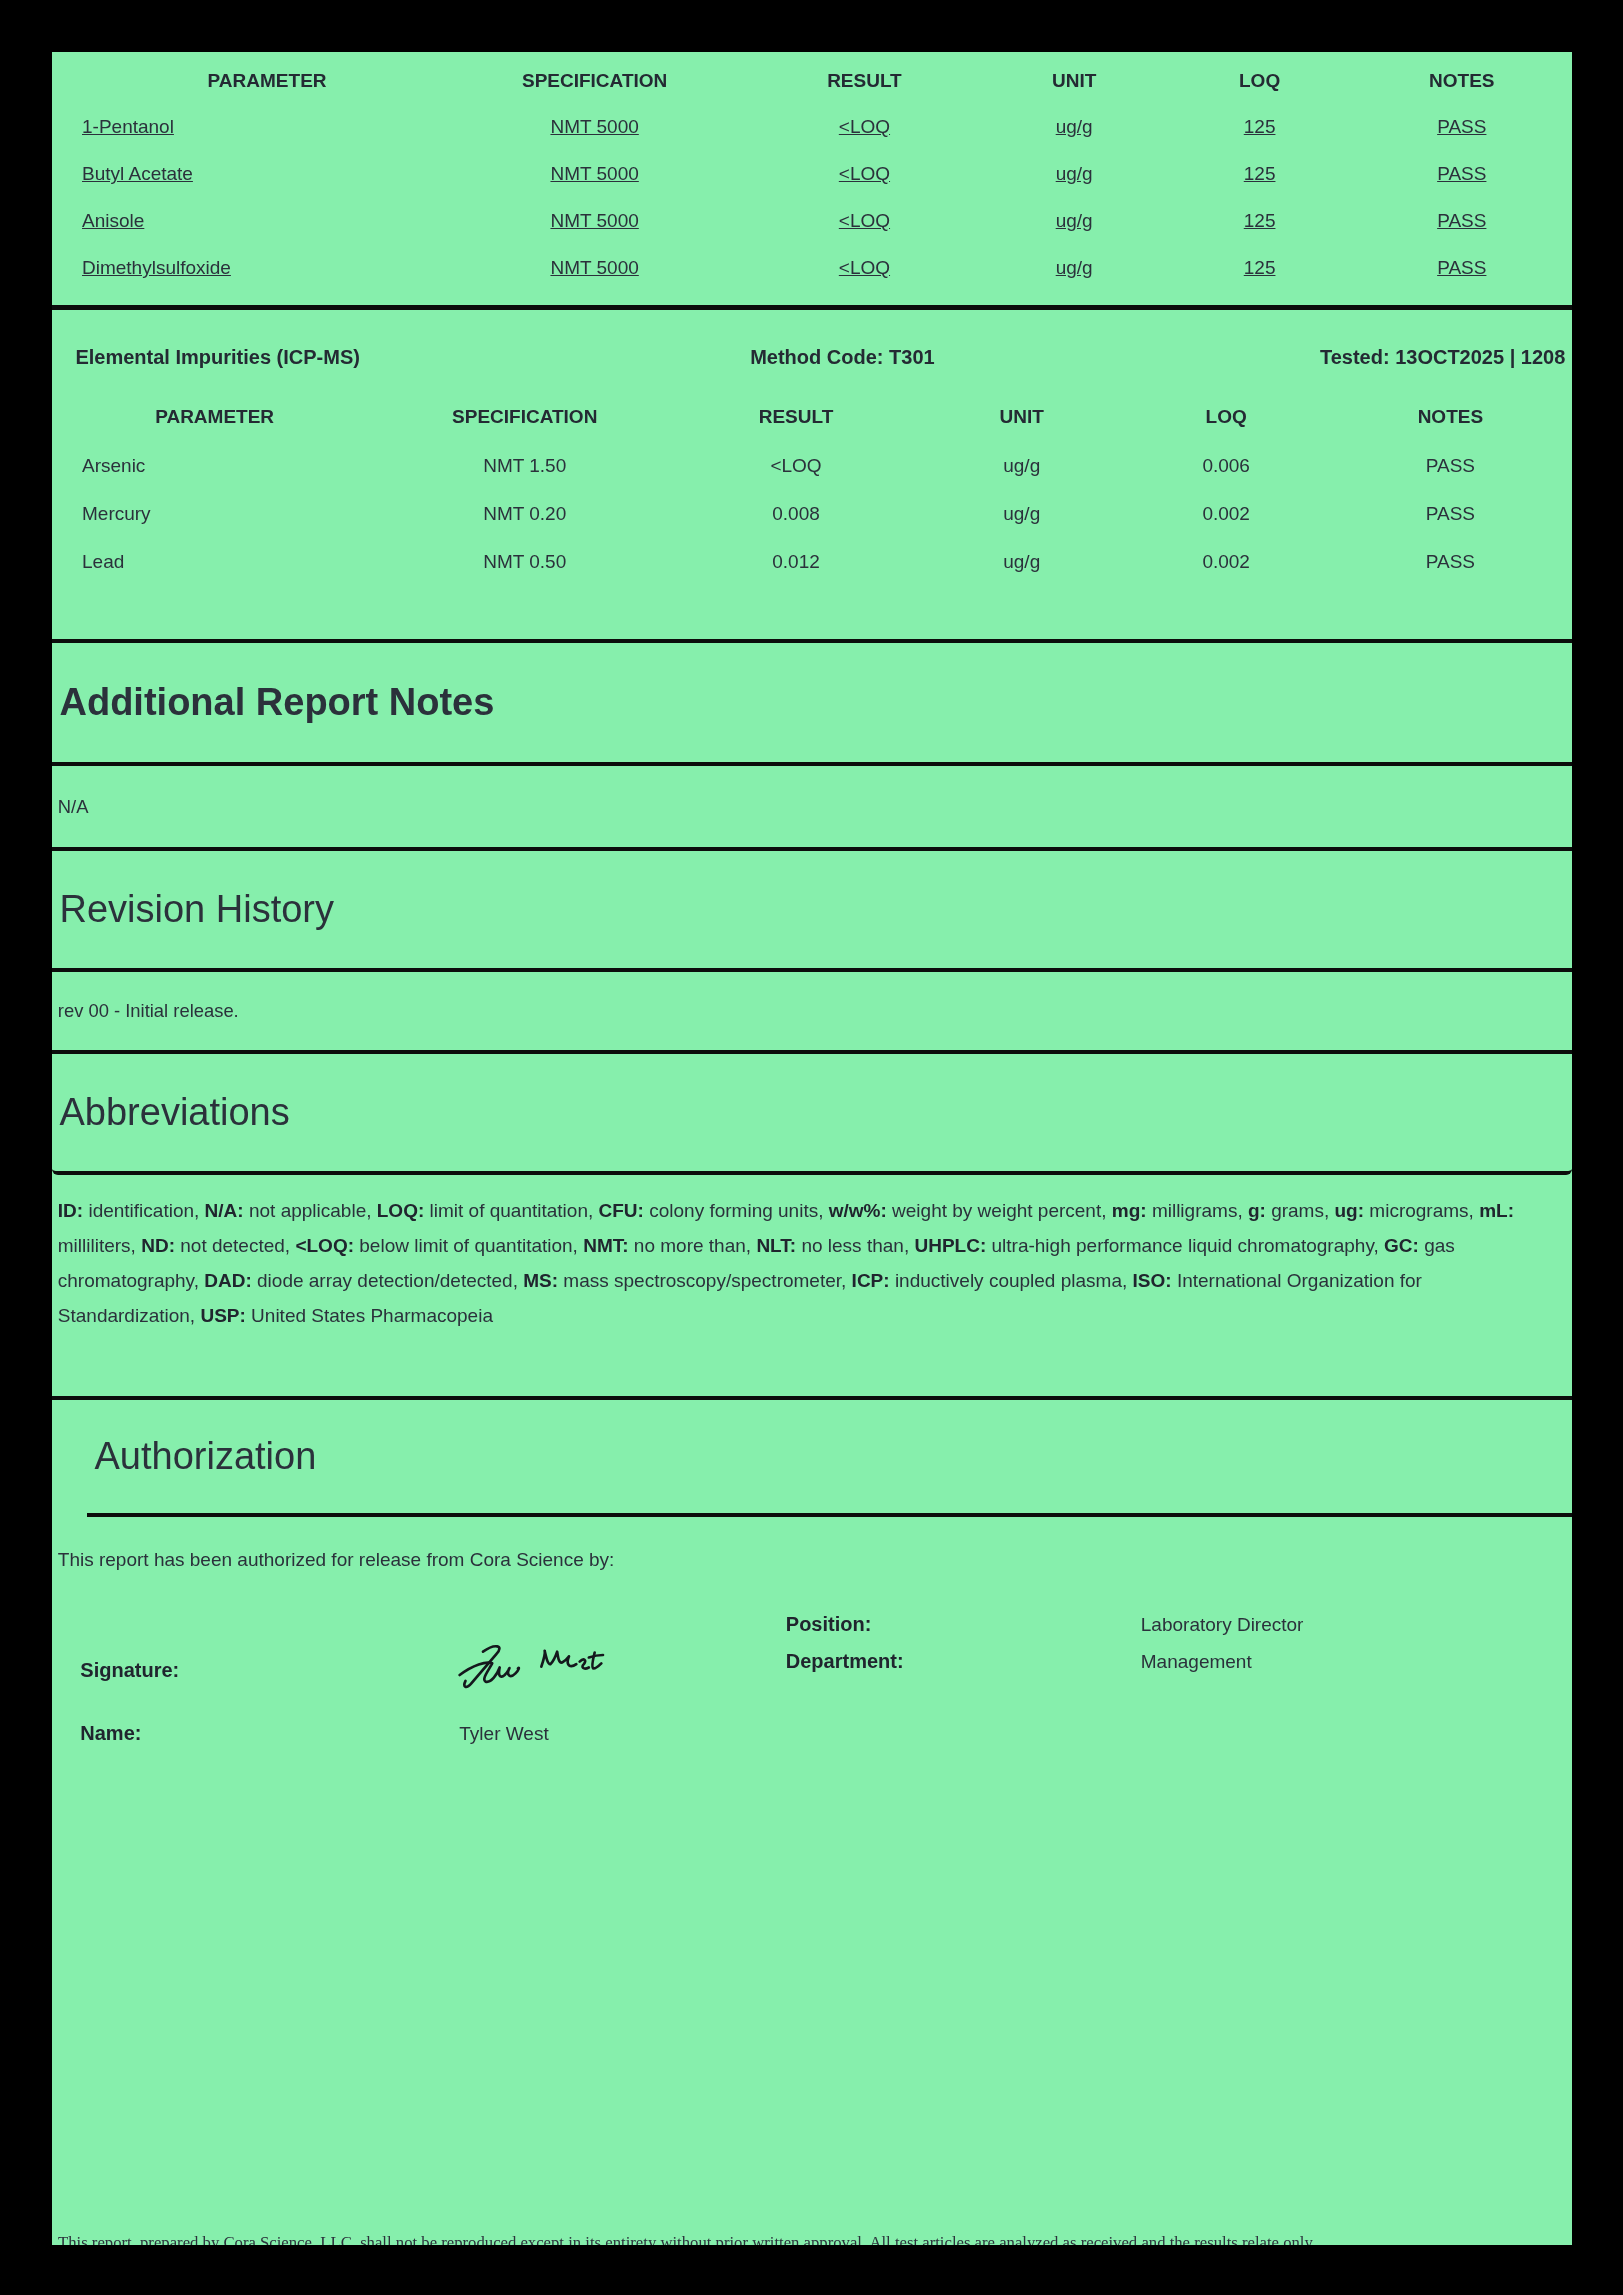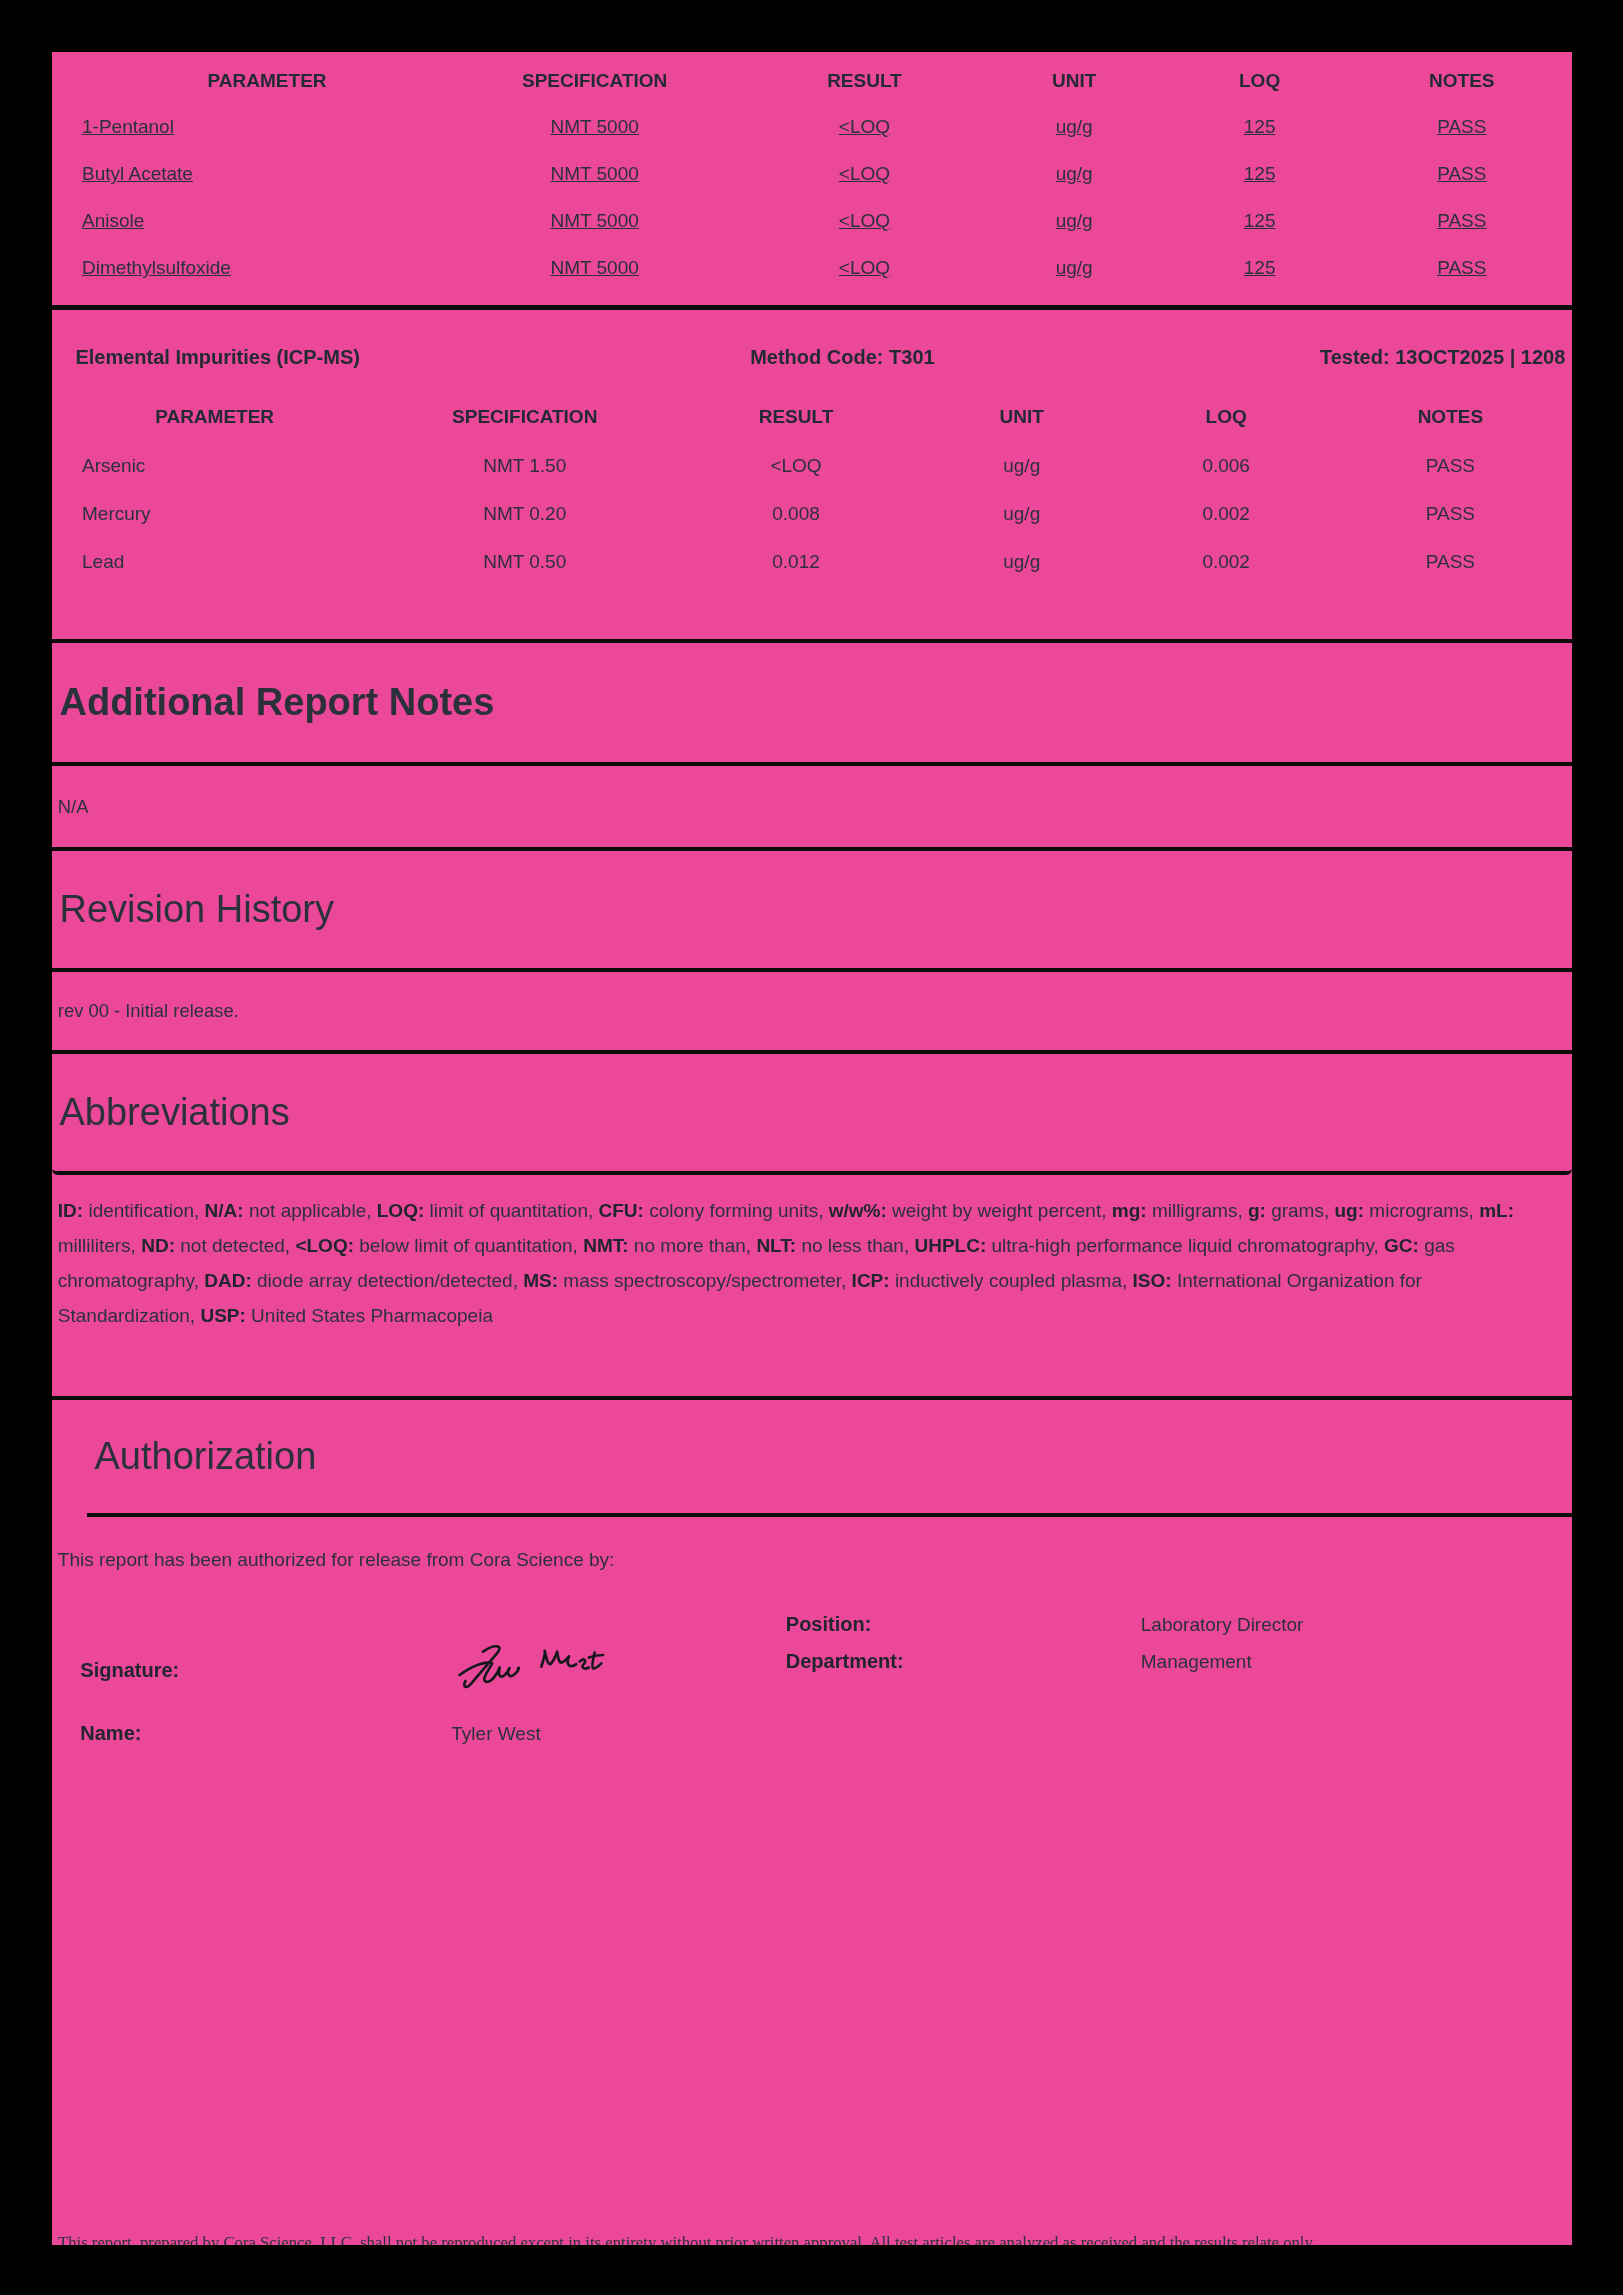--- a/index.html
+++ b/index.html
@@ -8,21 +8,21 @@
     width:1624px; height:2295px;
     background:#000;
     position:relative;
     font-family:"Liberation Sans", sans-serif;
     color:#2b313b;
     overflow:hidden;
   }
   .page {
     position:absolute; left:52px; top:52px;
     width:1520px; height:2244px;
-    background:#ec4899;
+    background:#86efac;
   }
 
   
   table { width:100%; border-collapse:collapse; table-layout:fixed; }
   th { font-weight:bold; font-size:19px; color:#242a33; text-align:center; vertical-align:middle; }
   td { font-size:19px; color:#2b313b; text-align:center; vertical-align:middle; }
 
   .tbl1-block { height:258px; border-bottom:5.8px solid #0c0c0c; padding-top:6.7px; }
   .tbl1-block th { height:45px; }
   .tbl1-block td { height:47px;text-decoration:underline; }
@@ -80,21 +80,21 @@
     font-size:19px; line-height:35px; color:#2b313b;
   }
   .ak { font-weight:bold; color:#20252e; }
 
   
   .auth-body { padding:32px 0 0 5.8px; }
   .auth-intro { font-size:19px; color:#2b313b; }
   .sig-grid { display:flex; margin-top:42px; }
   .sig-left { width:728px; padding-left:22.5px; padding-top:27px; }
   .sig-row { display:flex; align-items:center; }
-  .sig-row + .sig-row { margin-top:22px; }
+  .sig-row + .sig-row { margin-top:22px;gap:8px; }
   .sig-label { width:371px; font-weight:bold; font-size:20px; color:#20252e; }
   .sig-value { font-size:19px; color:#2b313b; }
   .sig-image { width:159px; height:60px; }
   .sig-right { flex:1; padding-top:0px; }
   .meta-row { display:flex; align-items:center; margin-bottom:14px; }
   .meta-label { width:355px; font-weight:bold; font-size:20px; color:#20252e; }
   .meta-value { font-size:19px; color:#2b313b; }
 
   
   .footer {

